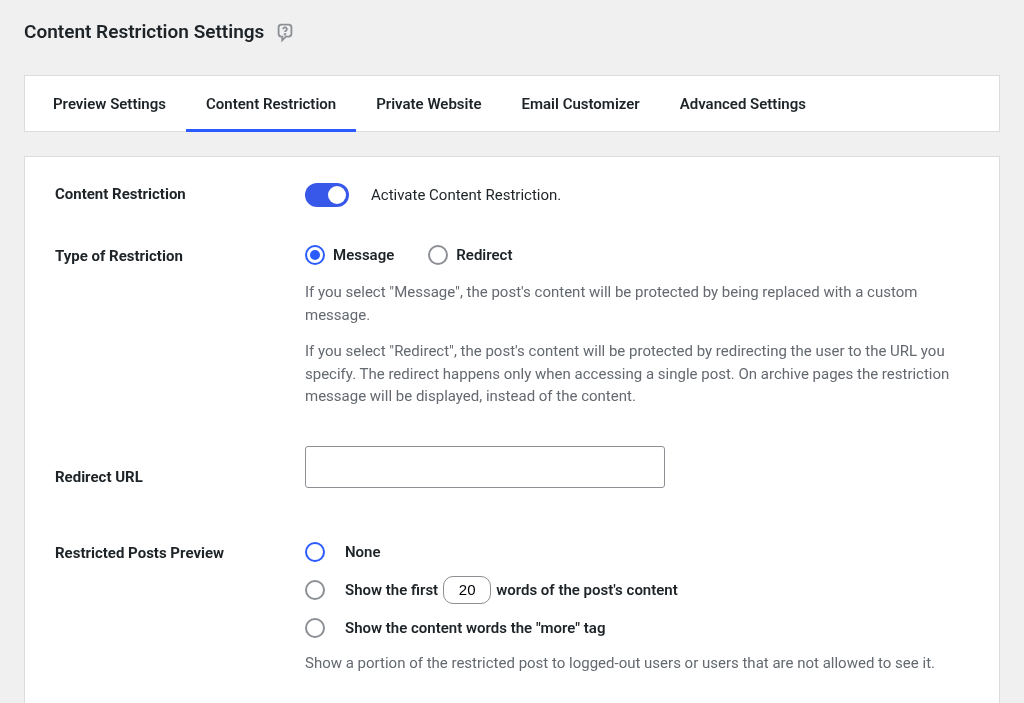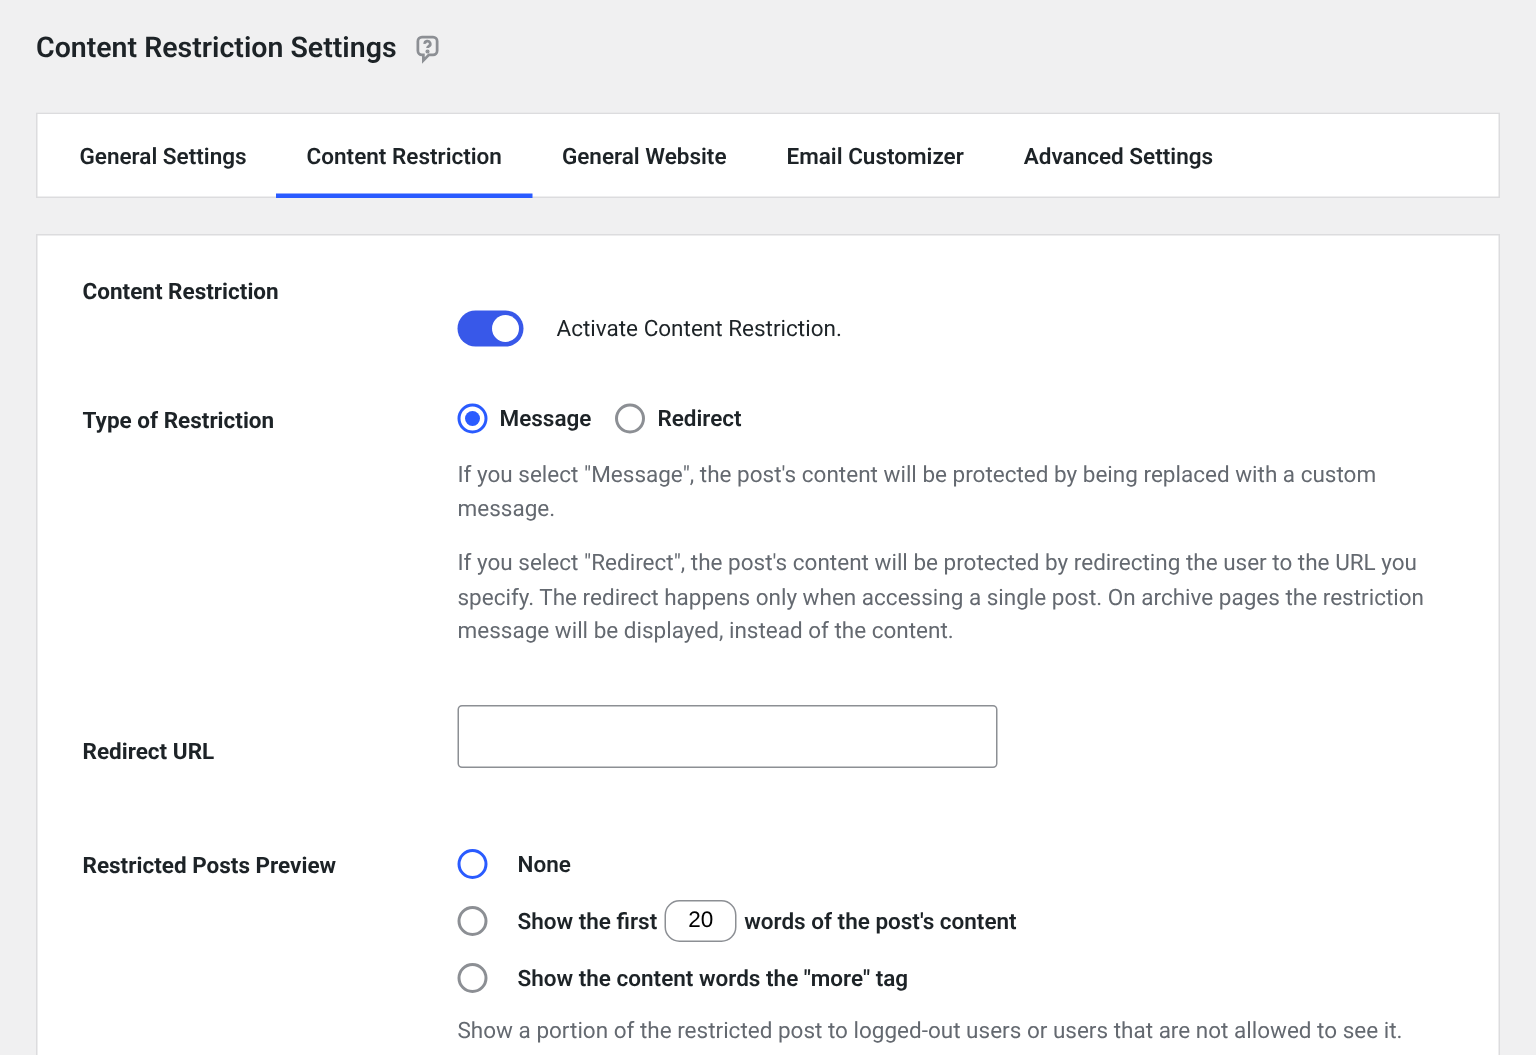--- a/index.html
+++ b/index.html
@@ -67,21 +67,20 @@
     padding-top: 2px;
   }
   .row-content {
     flex: 1;
     font-size: 15px;
   }
   .toggle-row {
     display: flex;
     align-items: center;
     gap: 22px;
-    margin-top: 24px;
   }
   .toggle {
     width: 44px;
     height: 24px;
     background: #3858e9;
     border-radius: 12px;
     position: relative;
     cursor: pointer;
     flex-shrink: 0;
   }
@@ -94,21 +93,21 @@
     background: #fff;
     border-radius: 50%;
   }
   .toggle-label {
     font-size: 15px;
     color: #1d2327;
   }
   .radio-line {
     display: flex;
     align-items: center;
-    gap: 16px;
+    gap: 34px;
     margin-bottom: 16px;
   }
   .radio-option {
     display: flex;
     align-items: center;
     gap: 8px;
     font-size: 15px;
     font-weight: 600;
     color: #1d2327;
     cursor: pointer;
@@ -185,23 +184,23 @@
   <span class="help-icon">
     <svg width="22" height="22" viewBox="0 0 24 24" fill="none" stroke="currentColor" stroke-width="2">
       <path d="M8 4h8a3 3 0 0 1 3 3v7a3 3 0 0 1-3 3h-3l-4 4v-4H8a3 3 0 0 1-3-3V7a3 3 0 0 1 3-3z"></path>
       <path d="M10 9a2 2 0 1 1 3 1.7c-.6.4-1 .8-1 1.3"></path>
       <circle cx="12" cy="14.5" r="0.5" fill="currentColor"></circle>
     </svg>
   </span>
 </h1>
 
 <div class="tabs-bar">
-  <div class="tab">General Settings</div>
+  <div class="tab">Preview Settings</div>
   <div class="tab active">Content Restriction</div>
-  <div class="tab">General Website</div>
+  <div class="tab">Private Website</div>
   <div class="tab">Email Customizer</div>
   <div class="tab">Advanced Settings</div>
 </div>
 
 <div class="panel">
 
   <div class="row">
     <div class="row-label">Content Restriction</div>
     <div class="row-content toggle-row">
       <div class="toggle">

